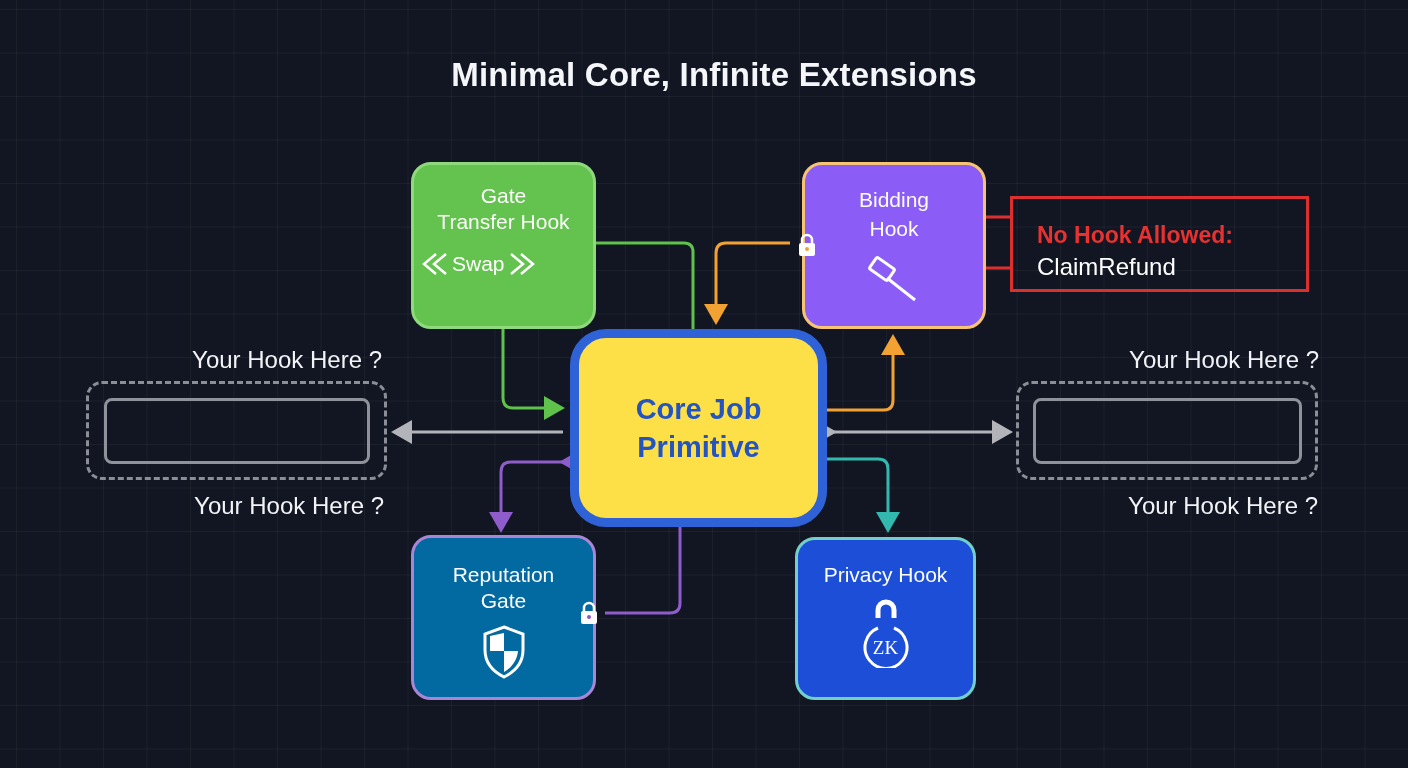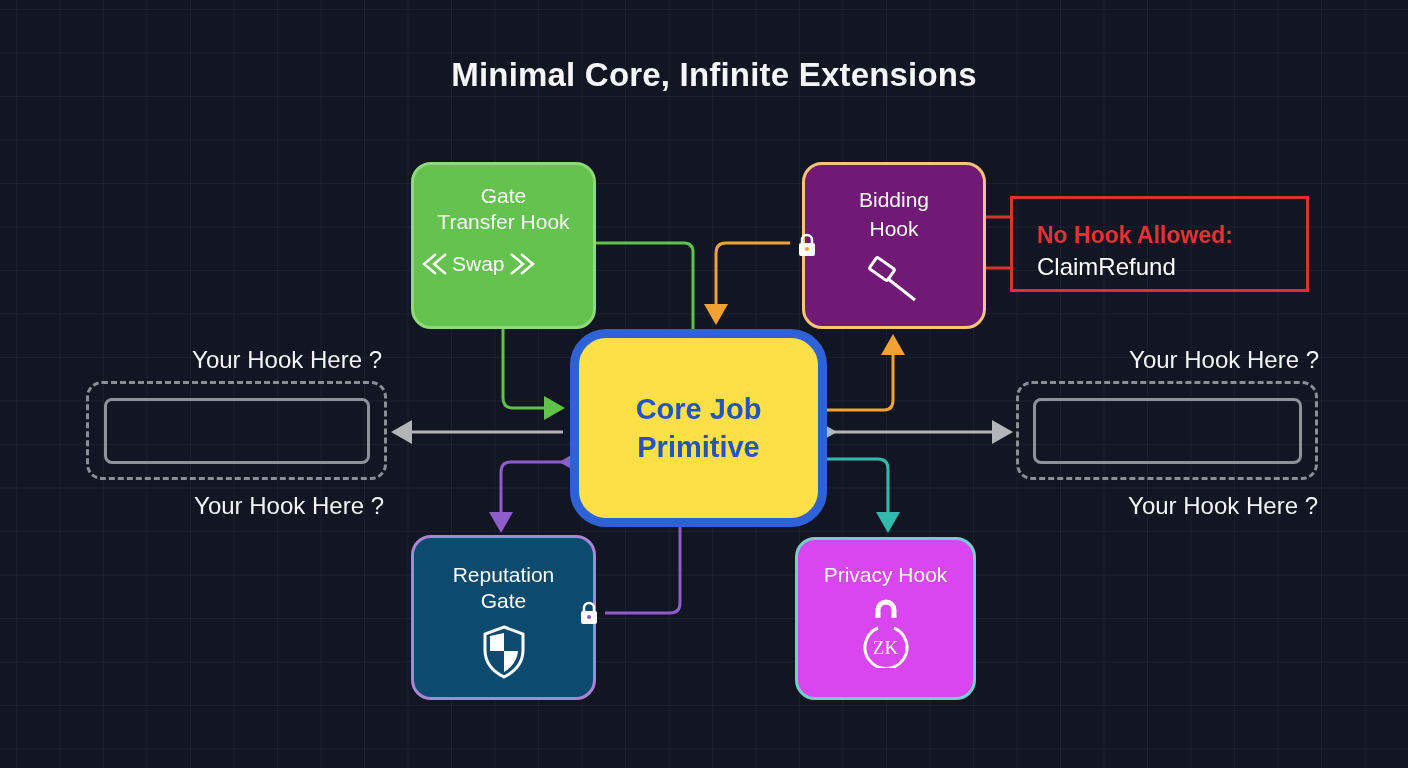--- a/index.html
+++ b/index.html
@@ -21,23 +21,23 @@
       font-size: 33px; font-weight: bold; color: #f4f6fa; letter-spacing: 0.2px;
     }
     svg.wires { position: absolute; left: 0; top: 0; }
     .hook {
       position: absolute; box-sizing: border-box;
       border-radius: 20px; border: 3px solid rgba(255,255,255,0.35);
       text-align: center; color: #fff;
     }
     .hook .lbl { font-size: 21px; line-height: 26px; color: #fdfdfd; }
     .green { left: 411px; top: 162px; width: 185px; height: 167px; background: #64c34e; border-color: #8fd97d; }
-    .orange { left: 802px; top: 162px; width: 184px; height: 167px; background: #701a75; border-color: #f7c375; }
-    .purple { left: 411px; top: 535px; width: 185px; height: 165px; background: #0c4a6e; border-color: #a985d6; }
-    .teal { left: 795px; top: 537px; width: 181px; height: 163px; background: #d946ef; border-color: #73cfc9; }
+    .orange { left: 802px; top: 162px; width: 184px; height: 167px; background: #8b5cf6; border-color: #f7c375; }
+    .purple { left: 411px; top: 535px; width: 185px; height: 165px; background: #0369a1; border-color: #a985d6; }
+    .teal { left: 795px; top: 537px; width: 181px; height: 163px; background: #1d4ed8; border-color: #73cfc9; }
 
     .core {
       position: absolute; left: 570px; top: 329px; width: 257px; height: 198px;
       box-sizing: border-box; background: #fde047; border: 9px solid #2f62d6;
       border-radius: 36px; display: flex; align-items: center; justify-content: center;
       text-align: center;
     }
     .core .lbl { color: #2354c2; font-size: 29px; font-weight: bold; line-height: 38px; }
 
     .deny {

